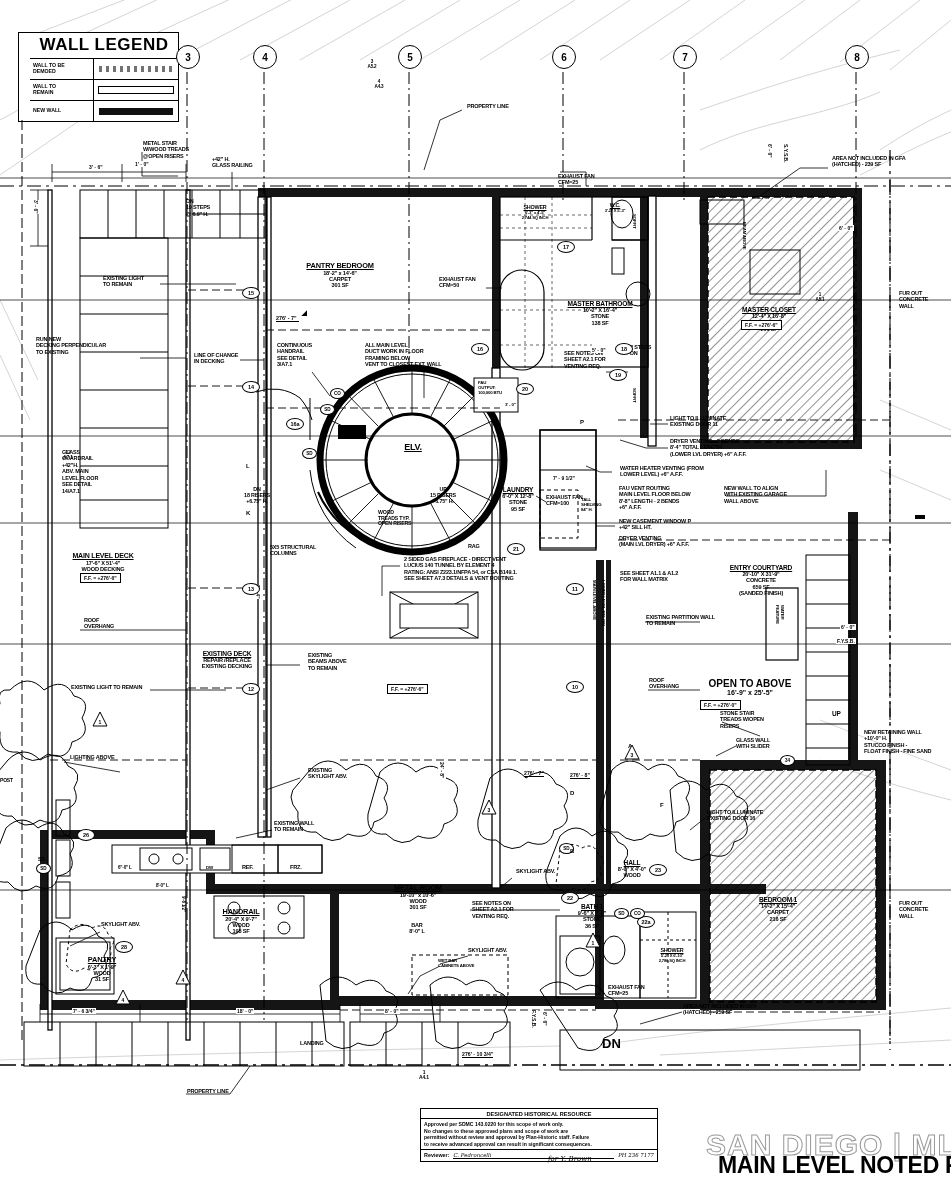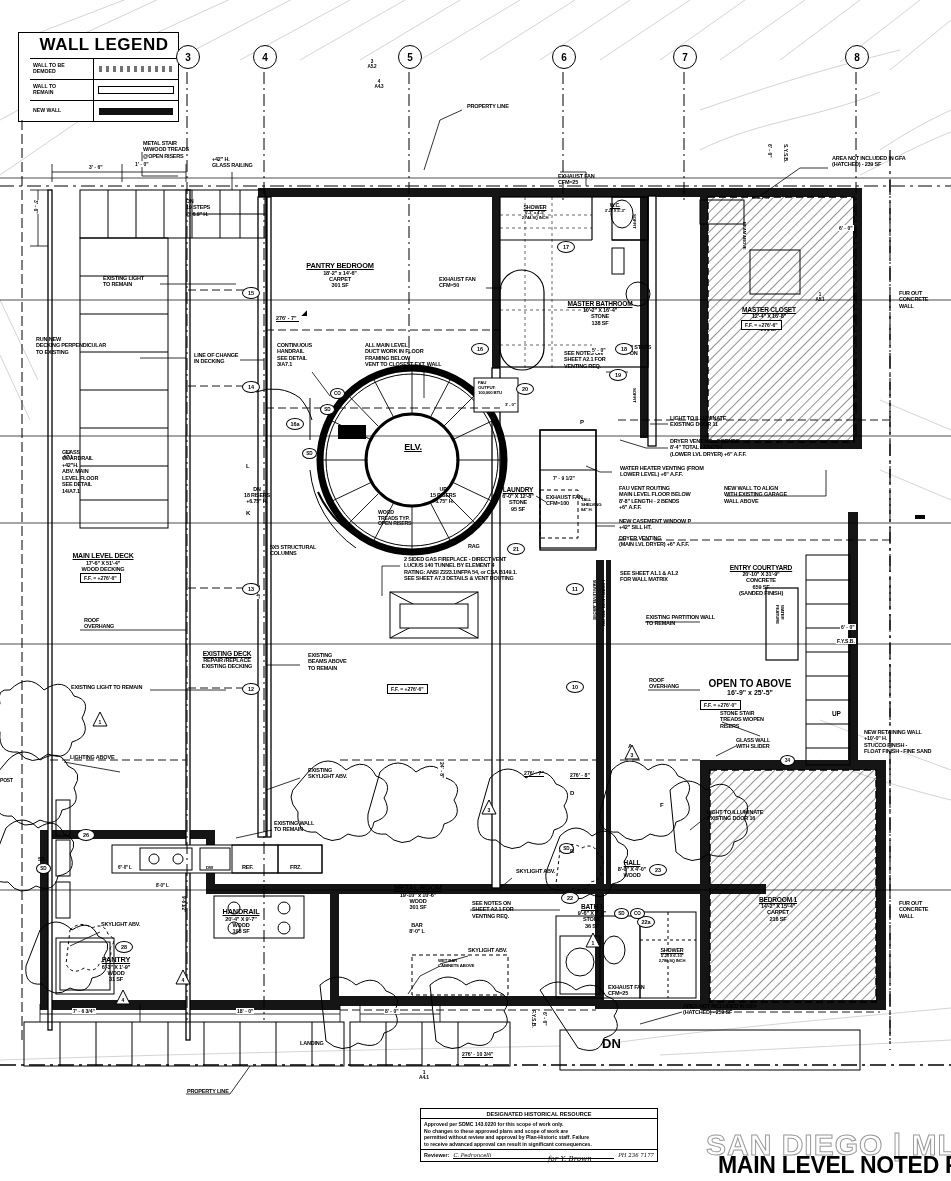--- a/index.html
+++ b/index.html
@@ -516,21 +516,21 @@
     <div class="rd">EXISTING DECKING</div>
   </div>
 
   <div class="room" style="left:196px;top:908px;width:90px">
     <div class="rn">HANDRAIL</div>
     <div class="rd">20'-4" X 9'-7"</div>
     <div class="rd">WOOD</div>
     <div class="rd">198 SF</div>
   </div>
 
-  <div class="room" style="left:80px;top:956px;width:72px">
+  <div class="room" style="left:66px;top:956px;width:72px">
     <div class="rn">PANTRY</div>
     <div class="rd">6'-3" X 1'-9"</div>
     <div class="rd">WOOD</div>
     <div class="rd">31 SF</div>
   </div>
 
   <div class="room" style="left:364px;top:884px;width:108px">
     <div class="rn">METAL ROOM</div>
     <div class="rd">19'-10" x 10'-6"</div>
     <div class="rd">WOOD</div>

